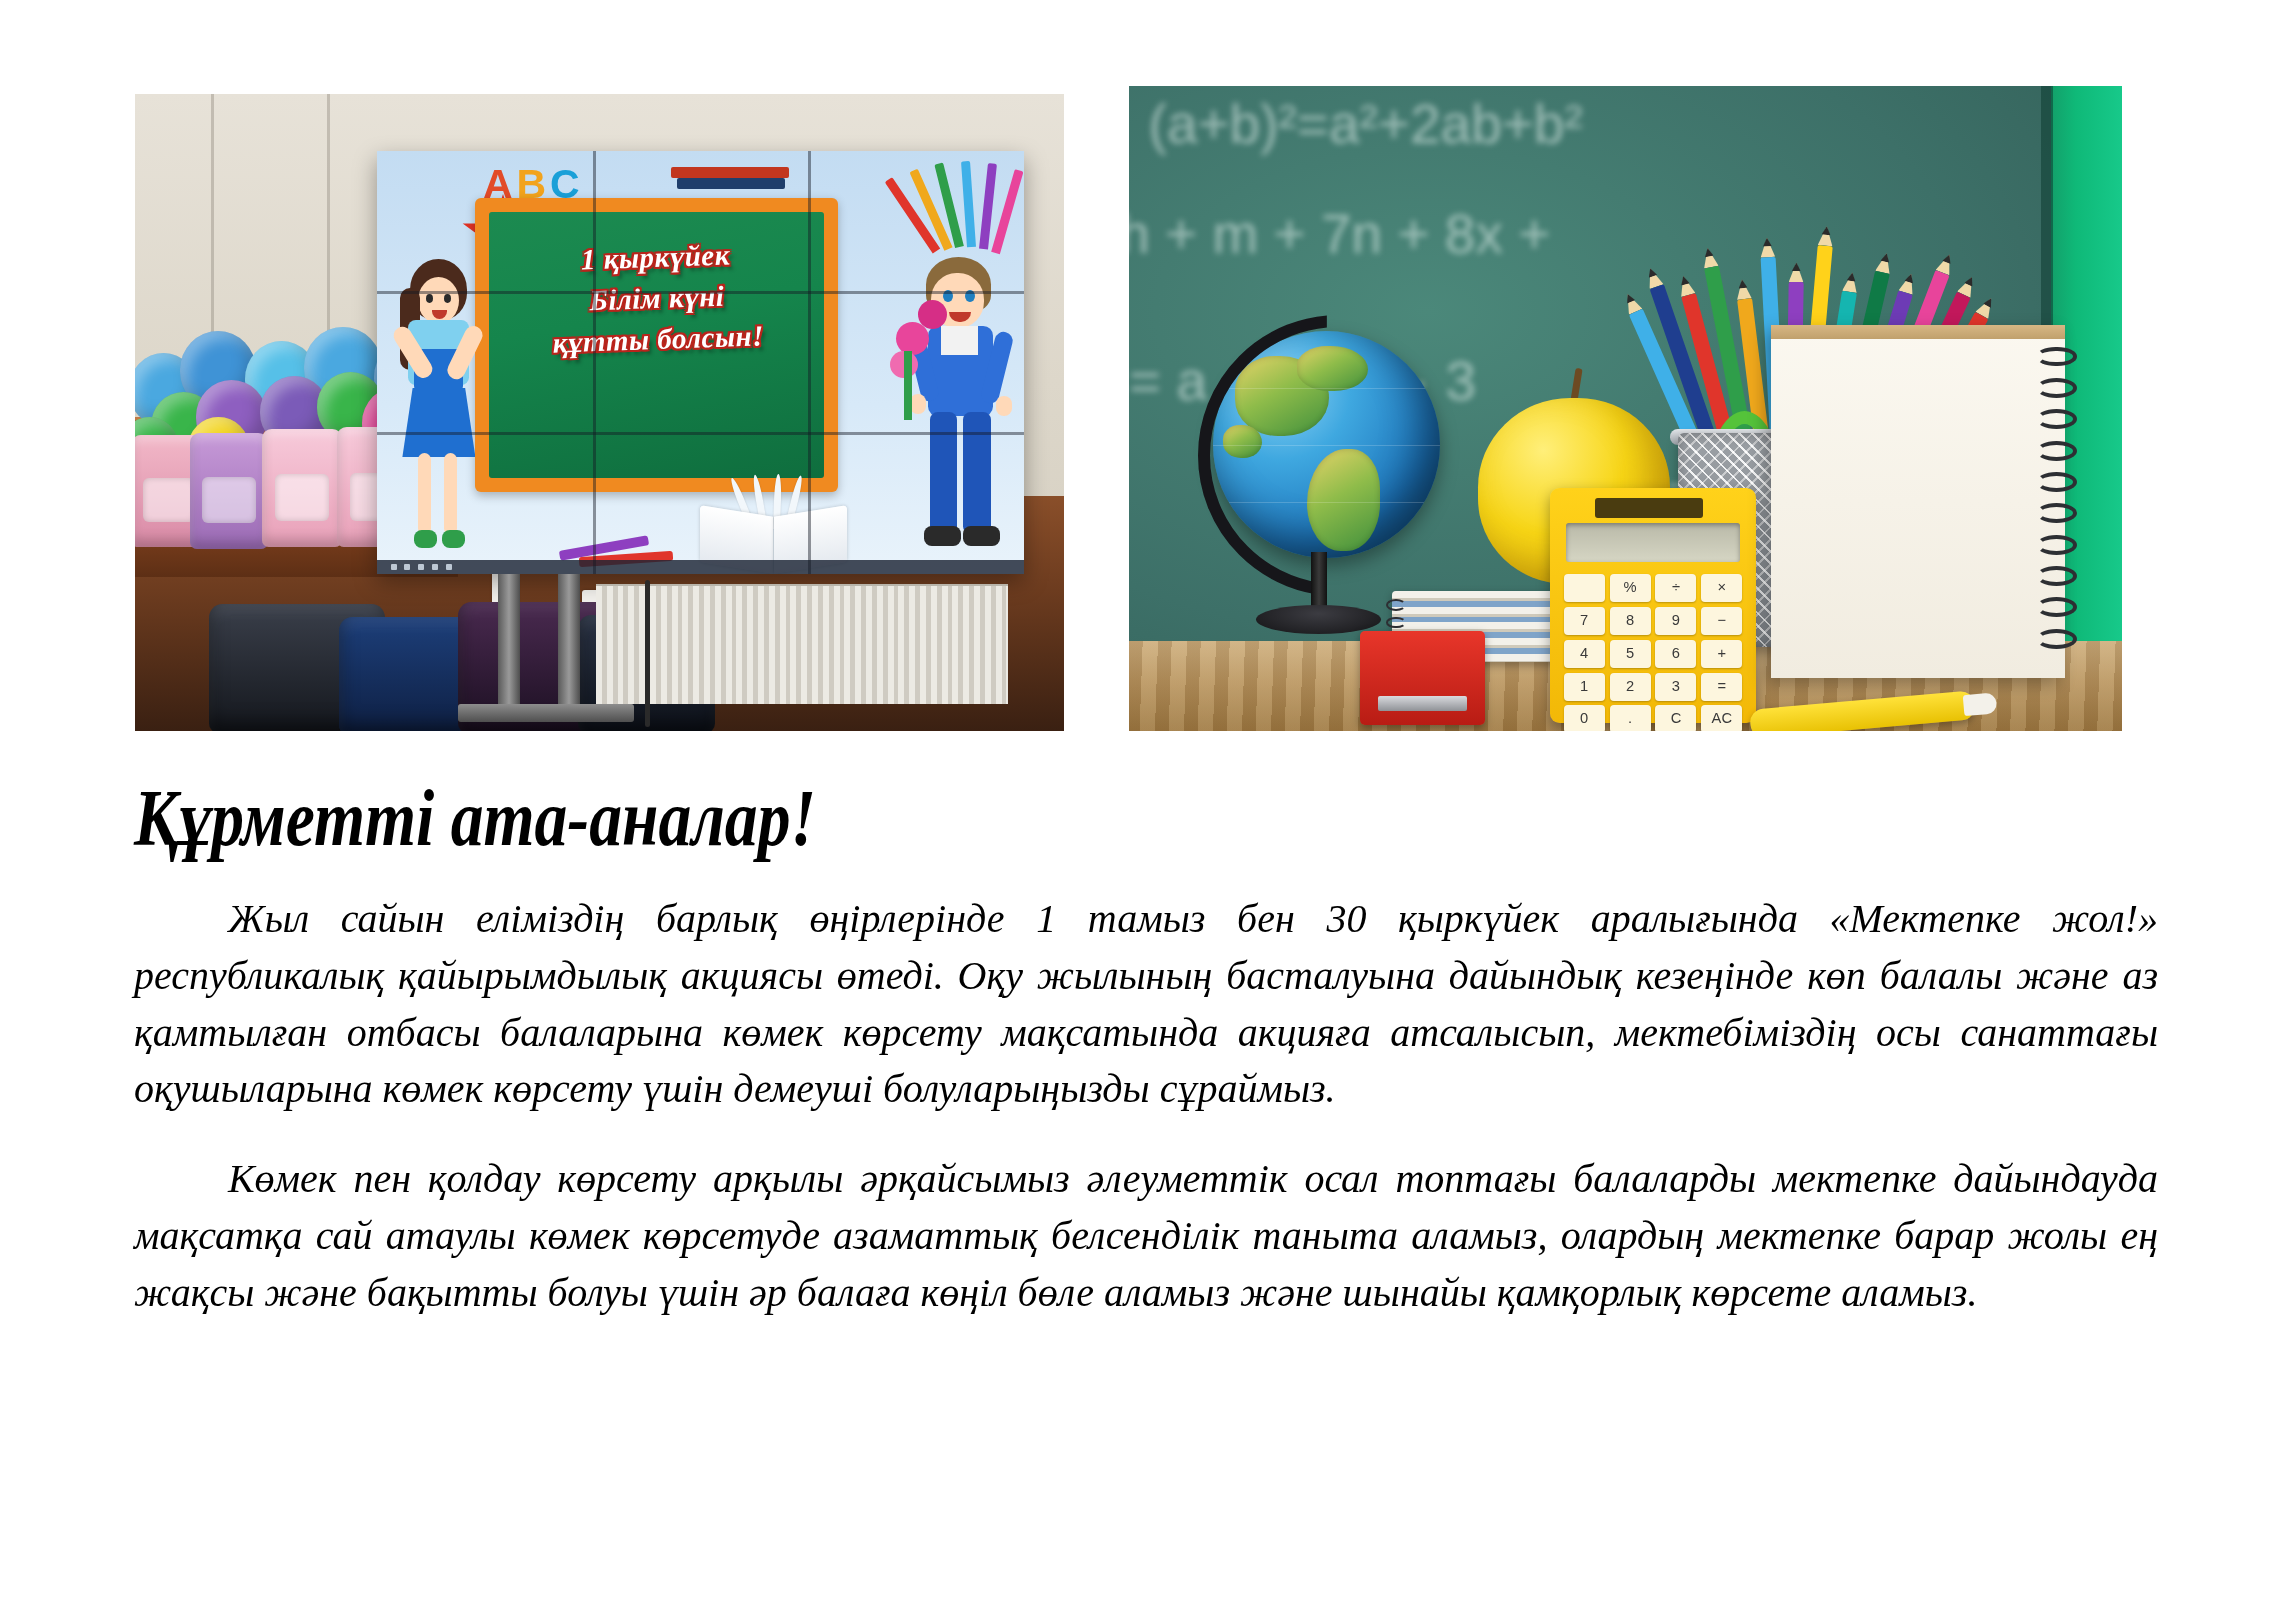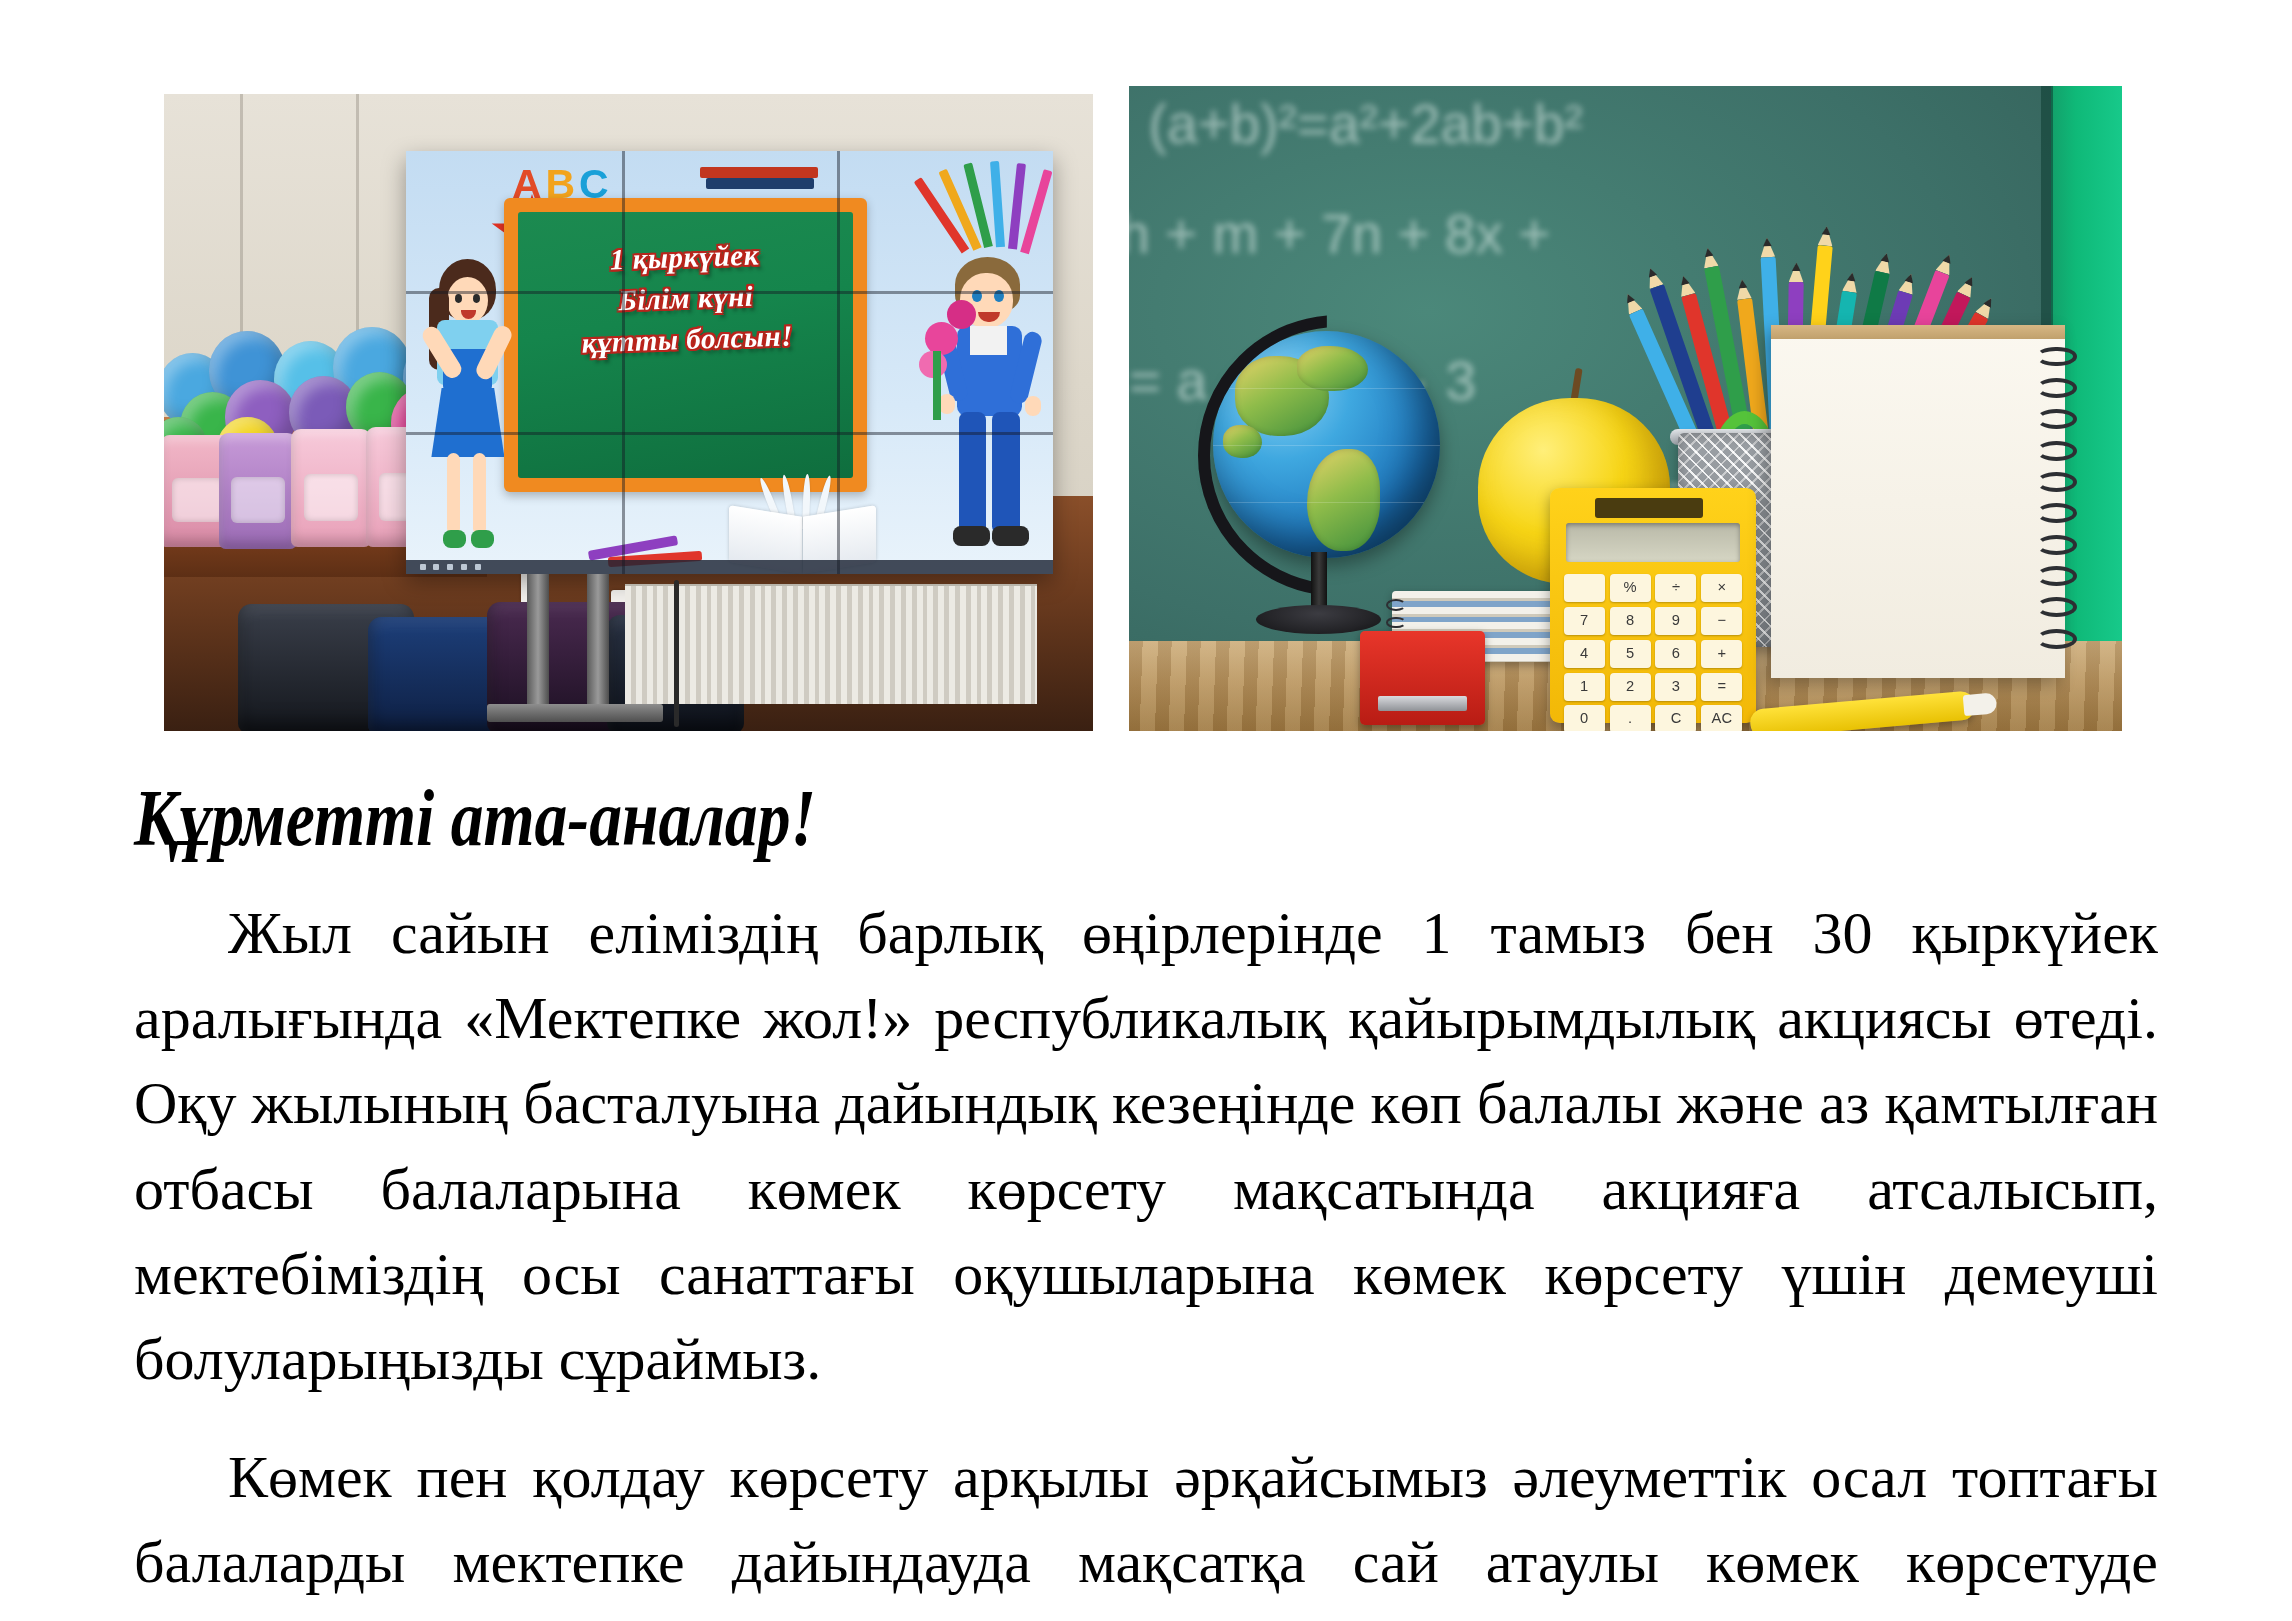--- a/index.html
+++ b/index.html
@@ -35,21 +35,20 @@
     overflow: hidden;
   }
 
   
   #photo-left {
     left: 135px;
     top: 94px;
     width: 929px;
     height: 637px;
     background: #d8d2c6;
-    margin-left: 29px;
   }
   .room-wall {
     position: absolute; inset: 0;
     background:
       linear-gradient(180deg,#e7e2d8 0%, #ddd7ca 45%, #d2ccbe 100%);
   }
   .wall-seam {
     position: absolute; top: 0; bottom: 0; width: 2.9px;
     background: rgba(150,145,132,.45);
   }
@@ -422,21 +421,22 @@
     line-height: 1.12;
     letter-spacing: 0px;
     color: #000;
     margin: 0 0 27.4px 0;
     transform: scaleX(.82);
     transform-origin: left center;
     white-space: nowrap;
   }
   .para {
     font-family: "Liberation Serif", "DejaVu Serif", serif;
-    font-size: 60px;
+    font-style: italic;
+    font-size: 40px;
     line-height: 1.42;
     color: #000;
     text-align: justify;
     text-justify: inter-word;
     margin: 0 0 33px 0;
     text-indent: 94px;
     hyphens: none;
   }
   .para:last-child { margin-bottom: 8px; }
 </style>

